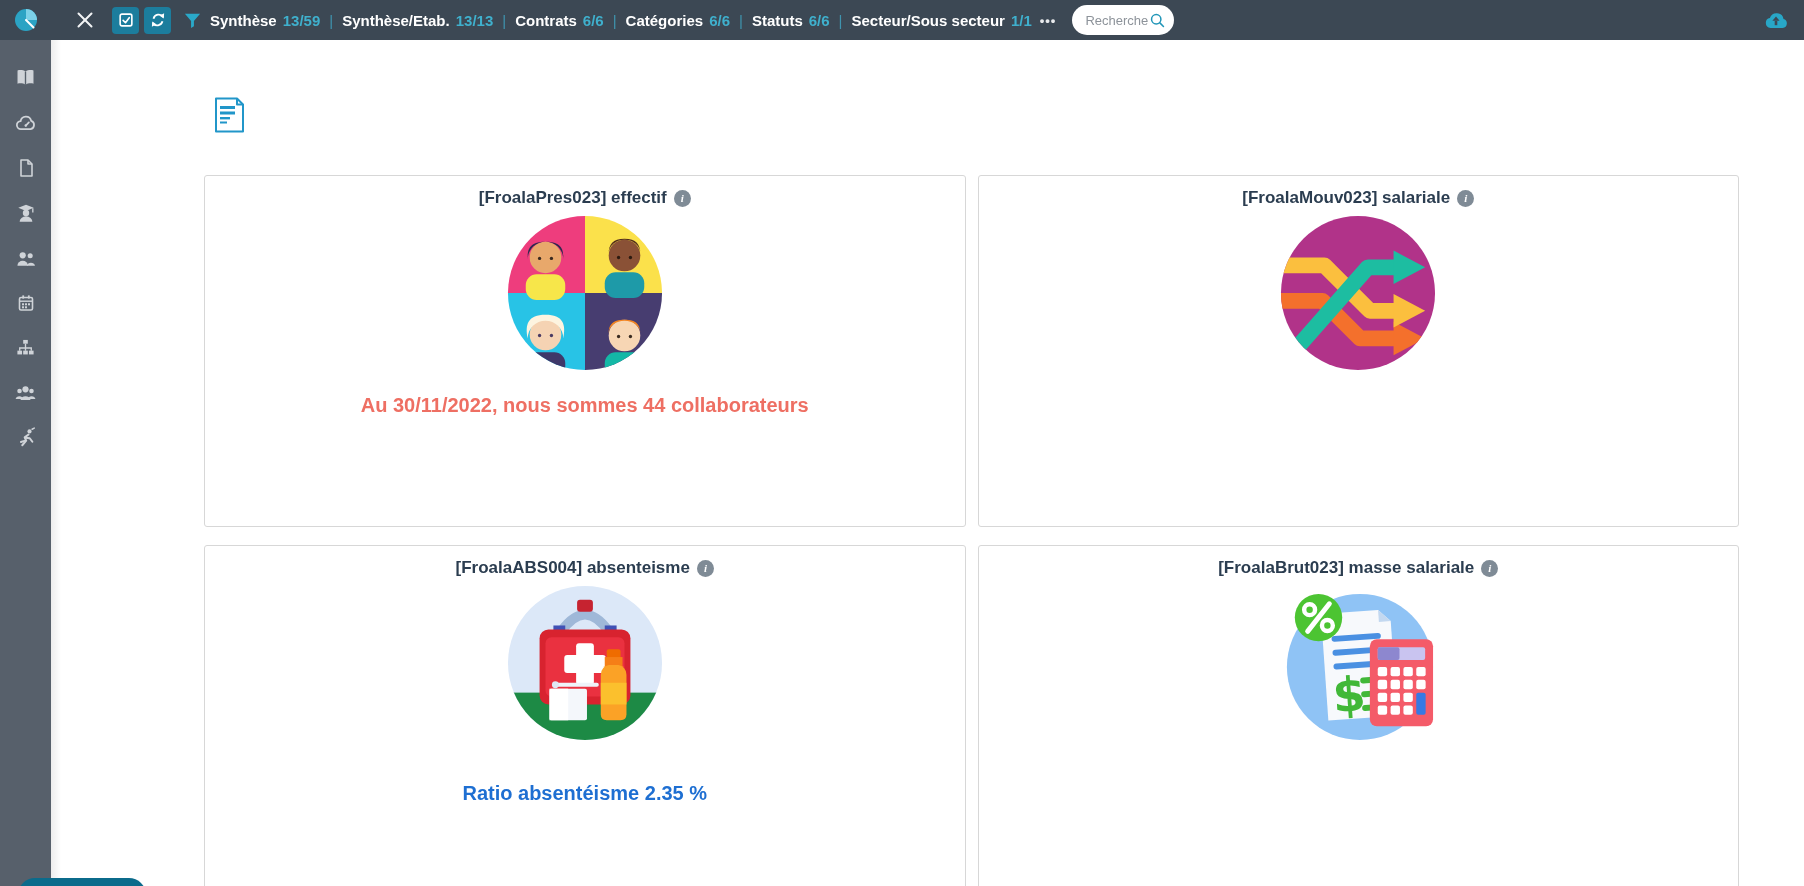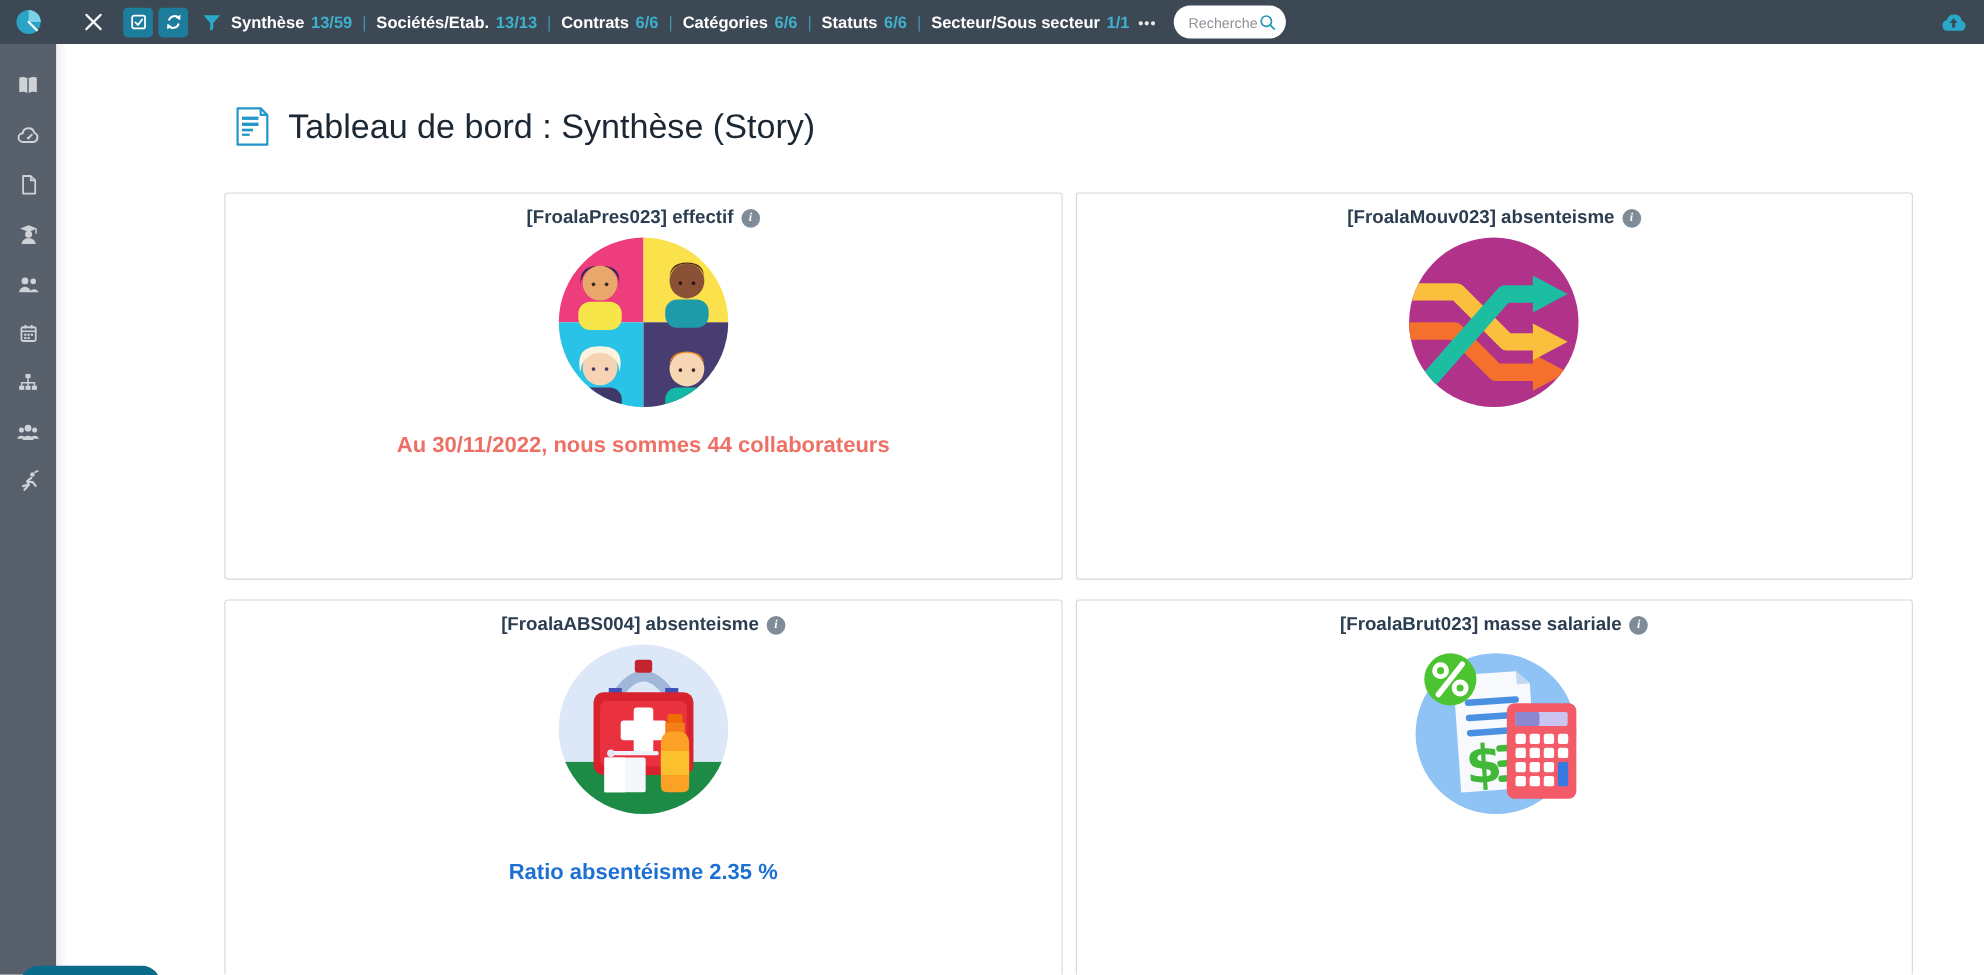--- a/index.html
+++ b/index.html
@@ -90,21 +90,21 @@
     </svg>
   </div>
 
   <nav class="filters">
     <span class="filter-item">
         <span>Synthèse</span>
         <span class="count">13/59</span>
       </span>
     <span class="filter-sep">|</span>
     <span class="filter-item">
-        <span>Sociétés/Etab.</span>
+        <span>Synthèse/Etab.</span>
         <span class="count">13/13</span>
       </span>
     <span class="filter-sep">|</span>
     <span class="filter-item">
         <span>Contrats</span>
         <span class="count">6/6</span>
       </span>
     <span class="filter-sep">|</span>
     <span class="filter-item">
         <span>Catégories</span>
@@ -223,21 +223,20 @@
 
   <div class="title-row">
     <svg width="31" height="36" viewBox="0 0 31 36">
       <path d="M2 1.5h21l6 6v27H2z" fill="#fff" stroke="#2196c9" stroke-width="2" stroke-linejoin="round"></path>
       <path d="M23 1.5v6h6" fill="none" stroke="#2196c9" stroke-width="2" stroke-linejoin="round"></path>
       <rect x="6" y="9" width="15" height="3" fill="#2196c9"></rect>
       <rect x="6" y="14.5" width="15" height="3" fill="#2196c9"></rect>
       <rect x="6" y="20" width="10" height="2.4" fill="#2196c9"></rect>
       <rect x="6" y="24.5" width="7" height="2" fill="#2196c9"></rect>
     </svg>
-    <h1>Tableau de bord : Synthèse (Story)</h1>
   </div>
 
   <div class="cards-wrap">
     <div class="cards-grid">
 
       <section class="card row1">
         <div class="card-head">
           <span>[FroalaPres023] effectif</span>
           <span class="info">i</span>
         </div>
@@ -278,21 +277,21 @@
               <circle cx="114" cy="124" r="1.7" fill="#3a2b20"></circle>
                 <circle cx="126" cy="124" r="1.7" fill="#3a2b20"></circle>
             </g>
           </svg>
         </div>
         <div class="caption" style="color: rgb(238, 111, 99);">Au 30/11/2022, nous sommes 44 collaborateurs</div>
       </section>
 
       <section class="card row1">
         <div class="card-head">
-          <span>[FroalaMouv023] absenteisme</span>
+          <span>[FroalaMouv023] salariale</span>
           <span class="info">i</span>
         </div>
         <div class="card-img">
           <svg width="158" height="158" viewBox="0 0 160 160">
             <circle cx="80" cy="80" r="78" fill="#b13389"></circle>
             <defs>
                 <clipPath id="c2">
                   <circle cx="80" cy="80" r="78"></circle>
                 </clipPath>
               </defs>

